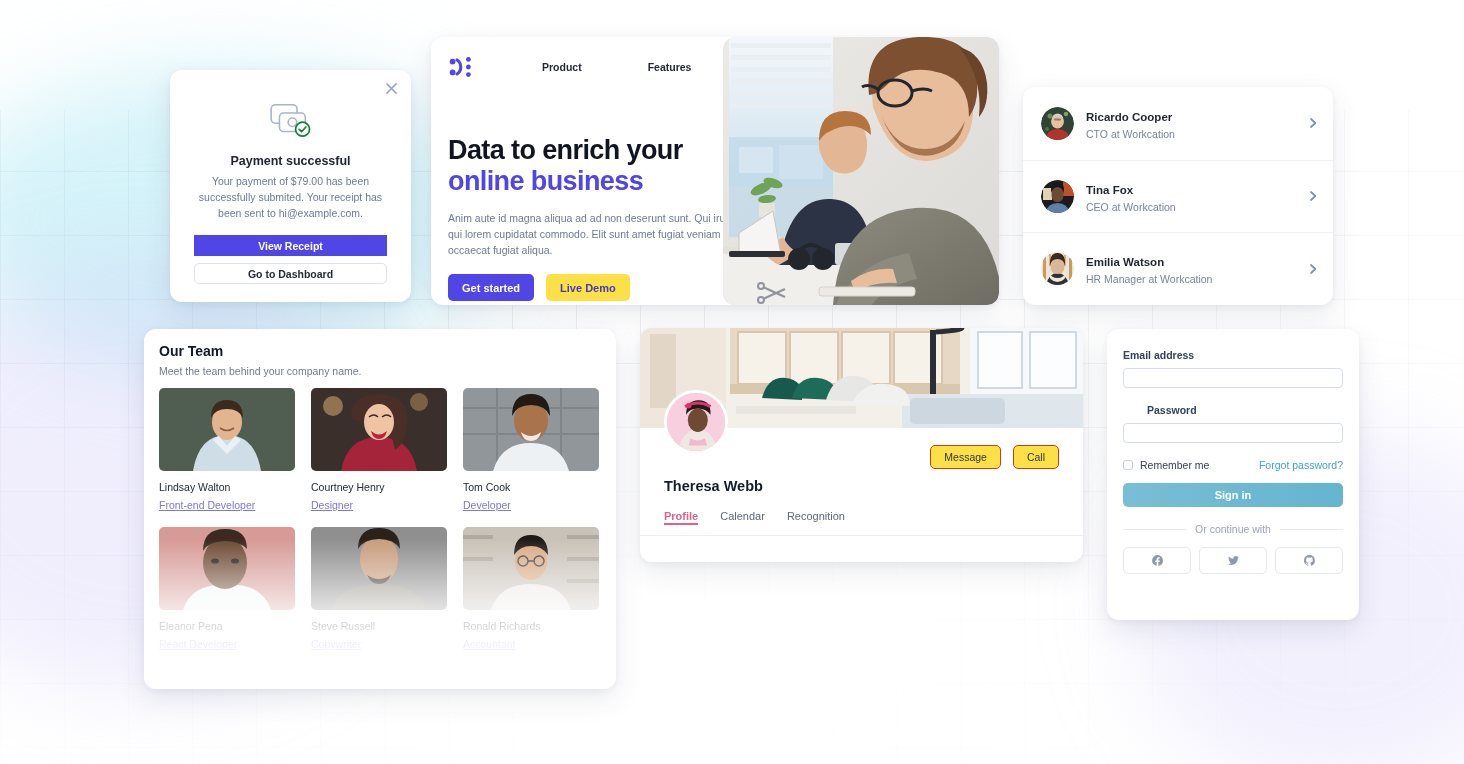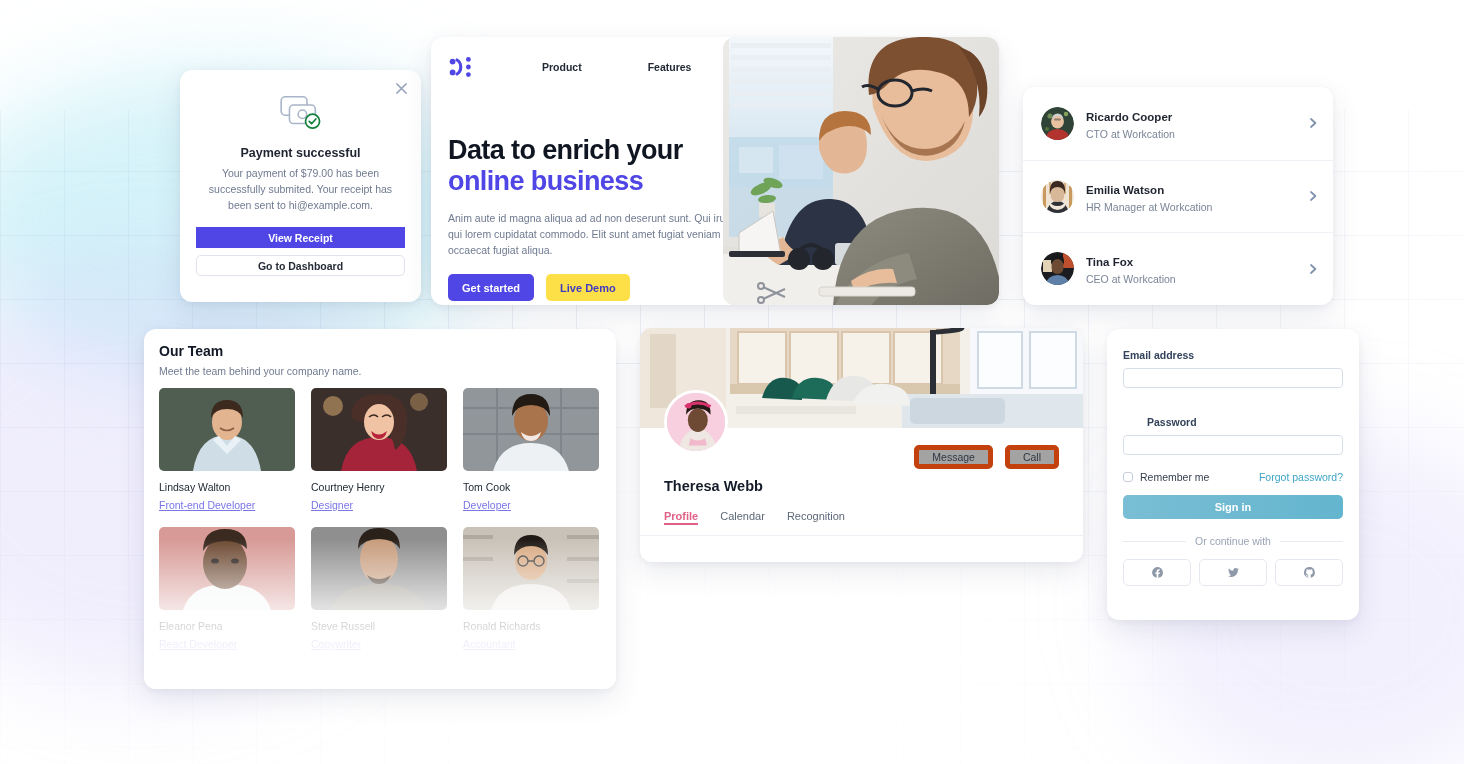--- a/index.html
+++ b/index.html
@@ -29,21 +29,21 @@
   .blob-white { left:260px;  top:420px;  width:780px; height:360px; background:rgba(255,255,255,.75); filter:blur(60px); }
   .bg-top-white { position:absolute; left:0; top:0; width:1464px; height:110px; background:#fff; }
 
   
   .card {
     position: absolute; background:#fff; border-radius:12px;
     box-shadow: 0 10px 28px rgba(47,56,96,.10), 0 2px 6px rgba(47,56,96,.06);
   }
 
   
-  #payment-modal { left:180px; top:70px; width:241px; height:232px; border-radius:12px; padding:0; }
+  #payment-modal { left:170px; top:70px; width:241px; height:232px; border-radius:12px; padding:8px; }
   #payment-close {
     position:absolute; right:10px; top:8px; width:20px; height:20px;
     border:0; background:none; cursor:pointer; color:#9aa6bd; line-height:1;
     display:flex; align-items:center; justify-content:center;
   }
   #payment-close svg { width:13px; height:13px; }
   .pay-icon-wrap { margin: 22px auto 0; width:48px; height:40px; display:flex; align-items:center; justify-content:center; }
   .pay-title { text-align:center; margin-top:14px; font-size:12.5px; font-weight:700; color:#1f2430; }
   .pay-body { text-align:center; margin:6px 16px 0; font-size:10.5px; line-height:1.5; color:#6f7a90; }
   .pay-btns { margin:14px 16px 0; display:flex; flex-direction:column; gap:7px; }
@@ -112,21 +112,21 @@
 
   
   #profile-card { left:640px; top:328px; width:443px; height:234px; overflow:hidden; }
   #profile-cover { position:absolute; left:0; top:0; width:443px; height:100px; overflow:hidden; }
   #profile-avatar {
     position:absolute; left:24px; top:62px; width:64px; height:64px; border-radius:50%;
     border:3px solid #fff; overflow:hidden; background:#f6cfe0;
   }
   #profile-actions { position:absolute; right:24px; top:117px; display:flex; gap:12px; }
   .btn-ghost {
-    height:24px; padding:0 13px; border-radius:5px; background:#a3a3a3; border:5px solid #c2410c;
+    height:24px; padding:0 13px; border-radius:5px; background:#fde047; border:1px solid #c2410c;
     font-size:10.5px; color:#2f3744; cursor:pointer; font-family:inherit;
     display:flex; align-items:center; justify-content:center;
   }
   #profile-name { position:absolute; left:24px; top:150px; font-size:14.5px; font-weight:700; color:#151c29; }
   #profile-tabs { position:absolute; left:24px; top:182px; display:flex; gap:22px; }
   .ptab { font-size:11px; color:#5d6879; padding-bottom:1px; cursor:pointer; }
   .ptab.active { color:#e06287; font-weight:600; border-bottom:2px solid #e06287; }
   #profile-tabline { position:absolute; left:0; right:0; top:207px; height:1px; background:#eceff4; }
 
   
@@ -339,56 +339,56 @@
       <span class="chev">
         <svg viewBox="0 0 12 12" fill="none" stroke="currentColor" stroke-width="1.7" stroke-linecap="round" stroke-linejoin="round">
             <path d="M4 2 L8.4 6 L4 10"></path>
           </svg>
       </span>
     </div>
 
     <div class="contact-row">
       <span class="c-avatar">
         <svg viewBox="0 0 33 33" width="33" height="33">
+          <circle cx="16.5" cy="16.5" r="16.5" fill="#1b1c20"></circle>
+          <path d="M22 0 h11 v16 h-11z" fill="#c0502d"></path>
+          <rect x="2" y="8" width="9" height="12" fill="#e3d3b6"></rect>
+          <path d="M4 33 q3 -10 12.5 -10 q9.5 0 12.5 10z" fill="#5e7fa8"></path>
+          <path d="M10.5 15 q0 -9 6 -9 q6 0 6 9 q0 7 -6 7 q-6 0 -6 -7z" fill="#6d4a33"></path>
+          <path d="M10 13 q-1 -11 6.5 -11 q7.5 0 6.5 11 q-2 -6 -6.5 -6 q-4.5 0 -6.5 6z" fill="#17181b"></path>
+        </svg>
+      </span>
+      <span class="c-text">
+        <span class="c-name">Tina Fox</span>
+        <span class="c-role" style="display:block;">CEO at Workcation</span>
+      </span>
+      <span class="chev">
+        <svg viewBox="0 0 12 12" fill="none" stroke="currentColor" stroke-width="1.7" stroke-linecap="round" stroke-linejoin="round">
+            <path d="M4 2 L8.4 6 L4 10"></path>
+          </svg>
+      </span>
+    </div>
+
+    <div class="contact-row">
+      <span class="c-avatar">
+        <svg viewBox="0 0 33 33" width="33" height="33">
           <circle cx="16.5" cy="16.5" r="16.5" fill="#efe4d4"></circle>
           <rect x="2" y="4" width="3" height="26" fill="#c99a5e"></rect>
             <rect x="28" y="6" width="3" height="24" fill="#c99a5e"></rect>
           <rect x="8" y="2" width="2" height="12" fill="#d8b183"></rect>
             <rect x="23" y="3" width="2" height="11" fill="#d8b183"></rect>
           <path d="M5 33 q3 -12 11.5 -12 q8.5 0 11.5 12z" fill="#2e3136"></path>
           <path d="M9.5 14 q0 -11 7 -11 q7 0 7 11 q0 8 -7 8 q-7 0 -7 -8z" fill="#d9b89a"></path>
           <path d="M9 14 q-1 -13 7.5 -13 q8.5 0 7.5 13 q-1 -7 -7.5 -7 q-6.5 0 -7.5 7z" fill="#3a2a22"></path>
           <path d="M8 20 q2 6 8.5 6 q6.5 0 8.5 -6 q1 9 -8.5 10 q-9.5 -1 -8.5 -10z" fill="#f0e6da"></path>
         </svg>
       </span>
       <span class="c-text">
         <span class="c-name">Emilia Watson</span>
         <span class="c-role" style="display:block;">HR Manager at Workcation</span>
-      </span>
-      <span class="chev">
-        <svg viewBox="0 0 12 12" fill="none" stroke="currentColor" stroke-width="1.7" stroke-linecap="round" stroke-linejoin="round">
-            <path d="M4 2 L8.4 6 L4 10"></path>
-          </svg>
-      </span>
-    </div>
-
-    <div class="contact-row">
-      <span class="c-avatar">
-        <svg viewBox="0 0 33 33" width="33" height="33">
-          <circle cx="16.5" cy="16.5" r="16.5" fill="#1b1c20"></circle>
-          <path d="M22 0 h11 v16 h-11z" fill="#c0502d"></path>
-          <rect x="2" y="8" width="9" height="12" fill="#e3d3b6"></rect>
-          <path d="M4 33 q3 -10 12.5 -10 q9.5 0 12.5 10z" fill="#5e7fa8"></path>
-          <path d="M10.5 15 q0 -9 6 -9 q6 0 6 9 q0 7 -6 7 q-6 0 -6 -7z" fill="#6d4a33"></path>
-          <path d="M10 13 q-1 -11 6.5 -11 q7.5 0 6.5 11 q-2 -6 -6.5 -6 q-4.5 0 -6.5 6z" fill="#17181b"></path>
-        </svg>
-      </span>
-      <span class="c-text">
-        <span class="c-name">Tina Fox</span>
-        <span class="c-role" style="display:block;">CEO at Workcation</span>
       </span>
       <span class="chev">
         <svg viewBox="0 0 12 12" fill="none" stroke="currentColor" stroke-width="1.7" stroke-linecap="round" stroke-linejoin="round">
             <path d="M4 2 L8.4 6 L4 10"></path>
           </svg>
       </span>
     </div>
   </div>
 
   <div class="card" id="team-card">
@@ -565,21 +565,21 @@
     </div>
     <div id="profile-tabline"></div>
   </div>
 
   <div class="card" id="signin-card">
     <div id="signin-inner">
 
       <div class="field-label">Email address</div>
       <input class="field-input" type="text" value="" style="">
 
-      <div class="field-label" style="margin-top:28px;padding-left:24px;">Password</div>
+      <div class="field-label" style="margin-top:16px;padding-left:24px;">Password</div>
       <input class="field-input" type="password" value="" style="">
 
       <div class="row-remember">
         <span class="remember-left">
           <span class="cbox"></span>
           <span class="remember-label">Remember me</span>
         </span>
         <span class="forgot">Forgot password?</span>
       </div>
 

